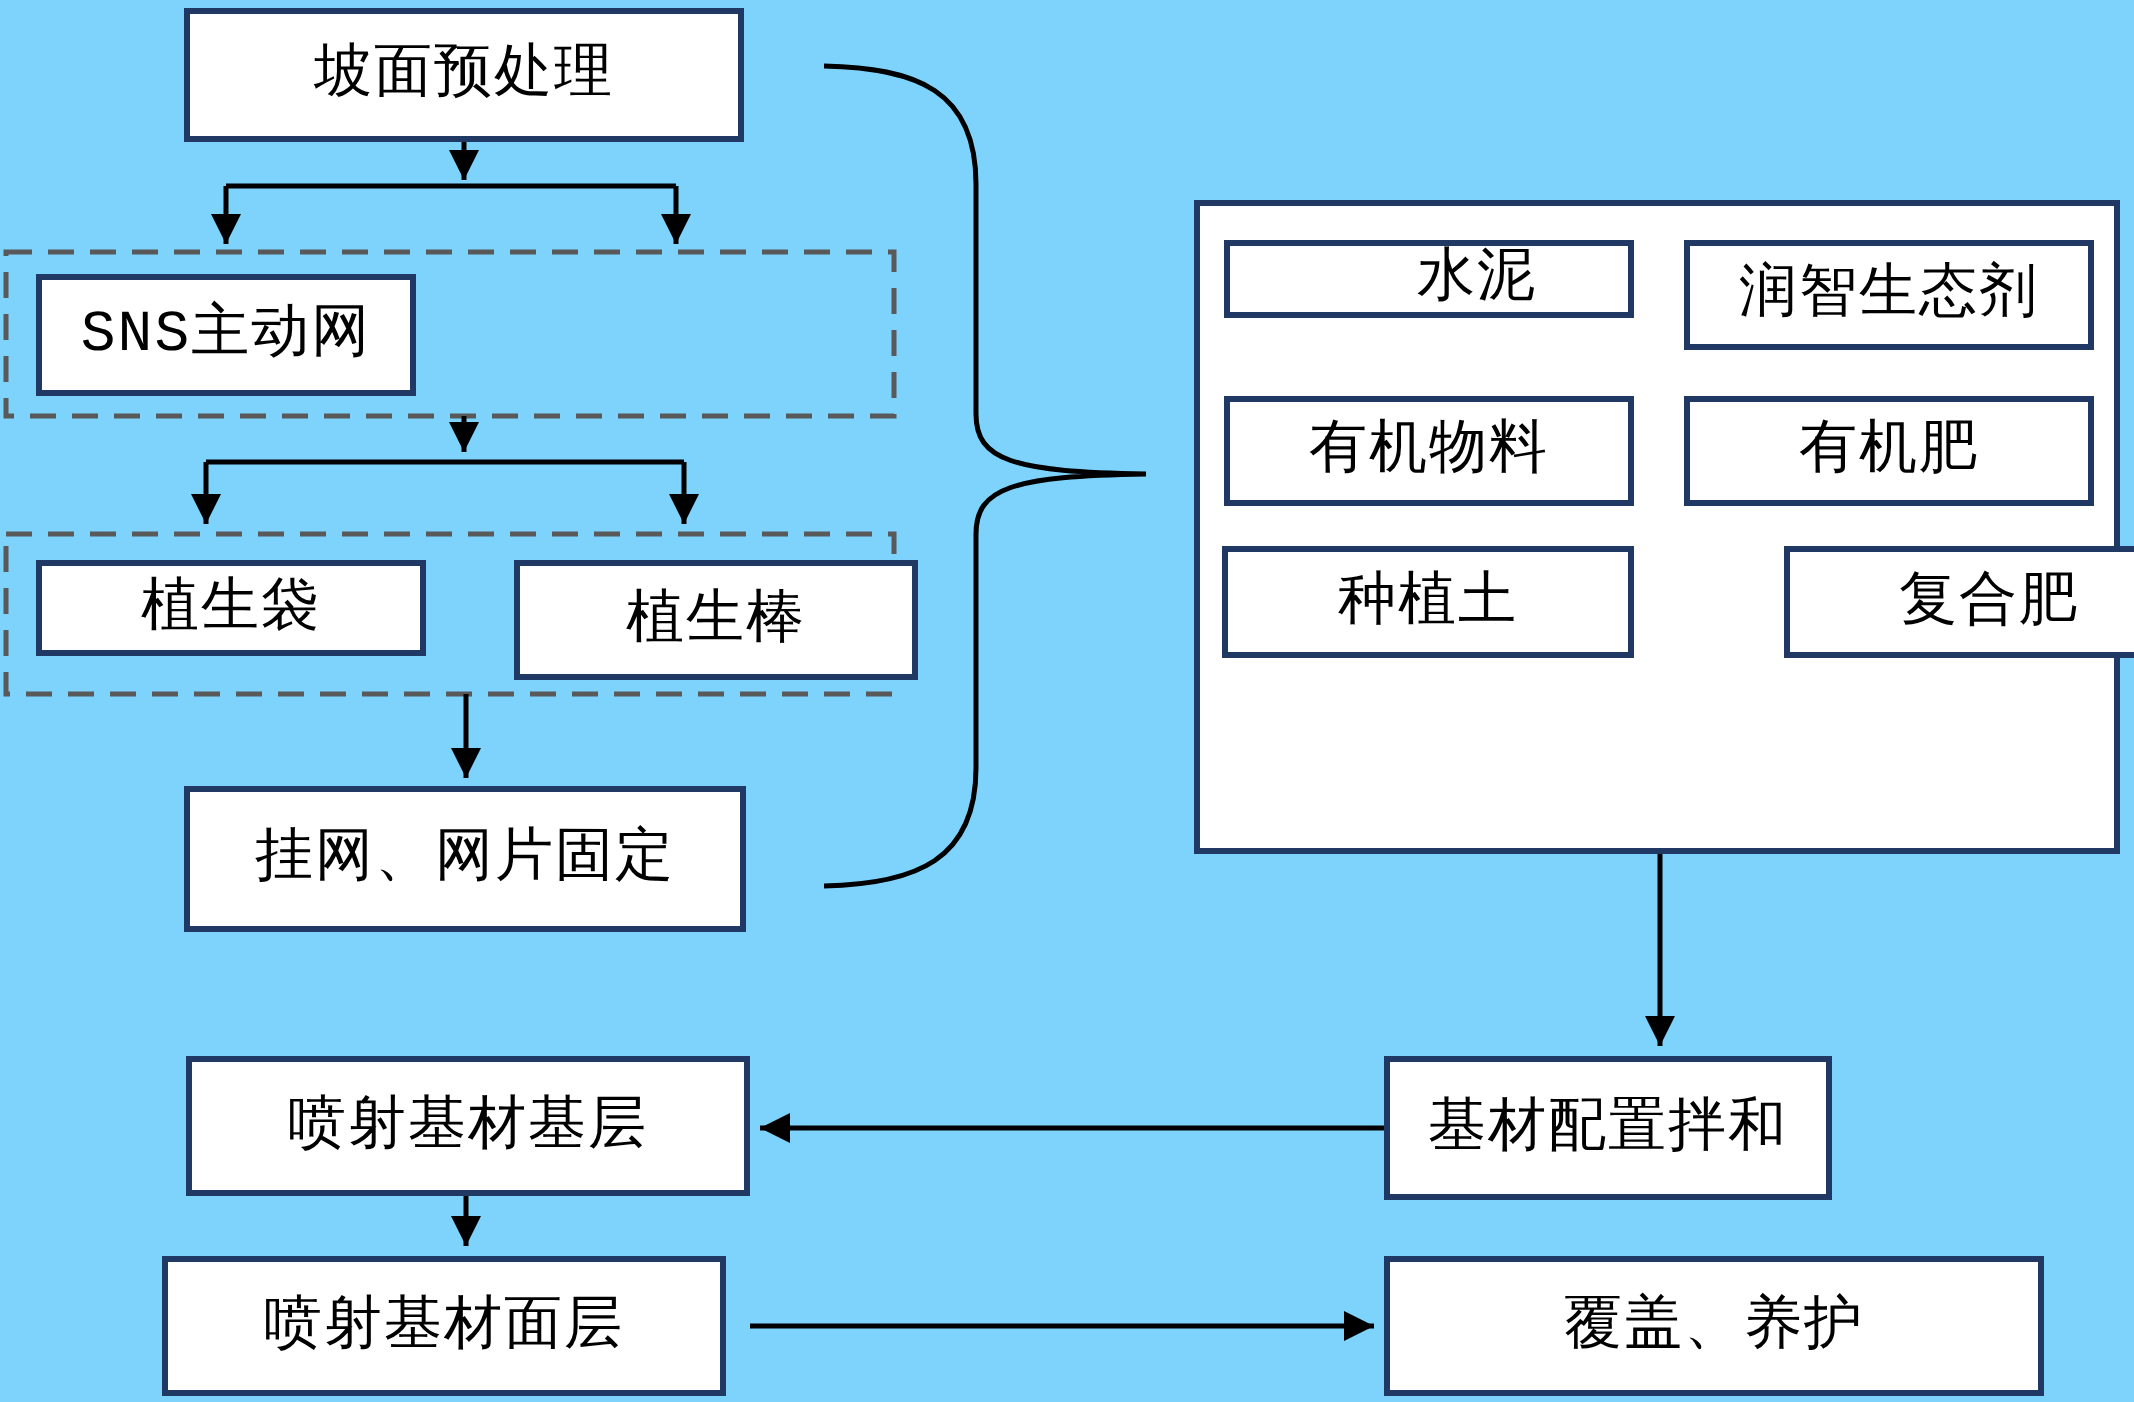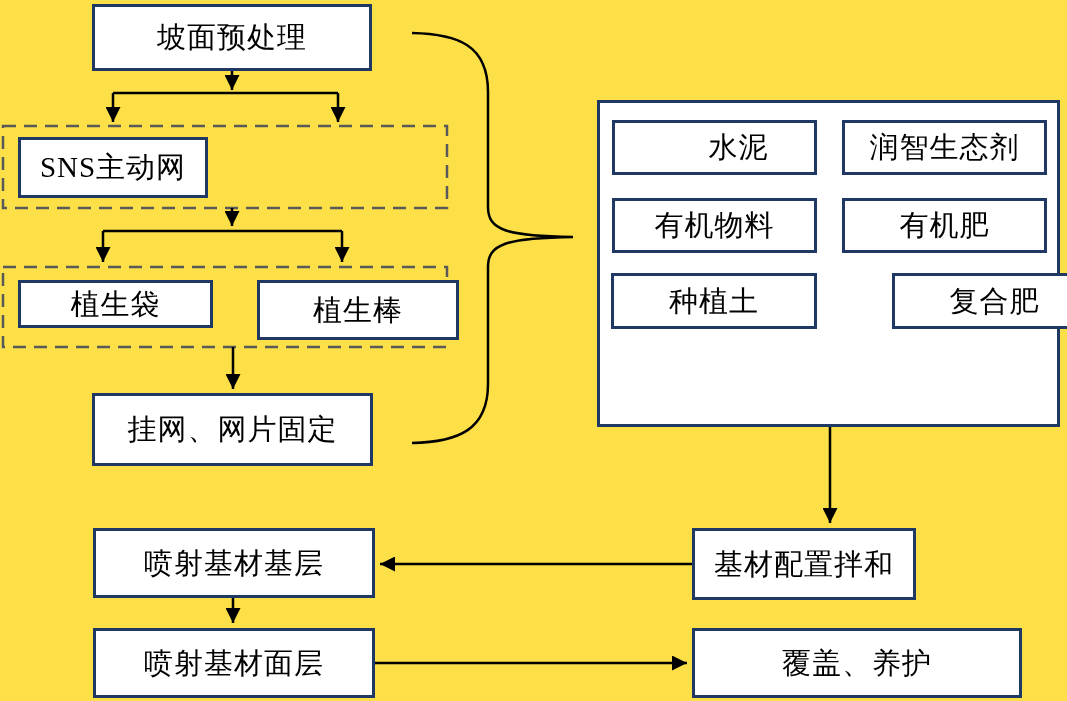--- a/index.html
+++ b/index.html
@@ -1,21 +1,21 @@
 <!DOCTYPE html>
 <html><head>
 <meta charset="utf-8">
 <style>
   html, body { margin: 0; padding: 0; background: #ffffff; }
   .canvas {
     position: relative;
     width: 1067px;
     height: 701px;
-    background: #fde047;
-    font-family: Liberation Serif, serif;
+    background: #7dd3fc;
+    font-family: Liberation Mono, monospace;
     color: #000000;
     overflow: hidden;
   }
   .connector-layer {
     position: absolute;
     left: 0; top: 0;
     width: 1067px; height: 701px;
   }
   .node {
     position: absolute;
@@ -82,34 +82,34 @@
 
 
   <div class="node" style="left:18px; top:280px; width:195px; height:48px;">植生袋</div>
 
   <div class="node" style="left:257px; top:280px; width:202px; height:60px;">植生棒</div>
 
   <div class="node" style="left:92px; top:393px; width:281px; height:73px;text-align:right;">挂网、网片固定</div>
 
   <div class="groupbox" style="left:597px; top:100px; width:463px; height:327px;"></div>
 
-  <div class="node" style="left:612px; top:120px; width:205px; height:55px;padding-left:48px;">水泥</div>
+  <div class="node" style="left:612px; top:120px; width:205px; height:39px;padding-left:48px;">水泥</div>
 
   <div class="node" style="left:842px; top:120px; width:205px; height:55px;">润智生态剂</div>
 
   <div class="node" style="left:612px; top:198px; width:205px; height:55px;">有机物料</div>
 
   <div class="node" style="left:842px; top:198px; width:205px; height:55px;">有机肥</div>
 
   <div class="node" style="left:611px; top:273px; width:206px; height:56px;">种植土</div>
 
   <div class="node" style="left:892px; top:273px; width:205px; height:56px;">复合肥</div>
 
 
   <div class="node" style="left:692px; top:528px; width:224px; height:72px;">基材配置拌和</div>
 
   <div class="node" style="left:93px; top:528px; width:282px; height:70px;">喷射基材基层</div>
 
-  <div class="node" style="left:93px; top:628px; width:282px; height:70px;">喷射基材面层</div>
+  <div class="node" style="left:81px; top:628px; width:282px; height:70px;">喷射基材面层</div>
 
   <div class="node" style="left:692px; top:628px; width:330px; height:70px;">覆盖、养护</div>
 
 </div>
 
 </body></html>

